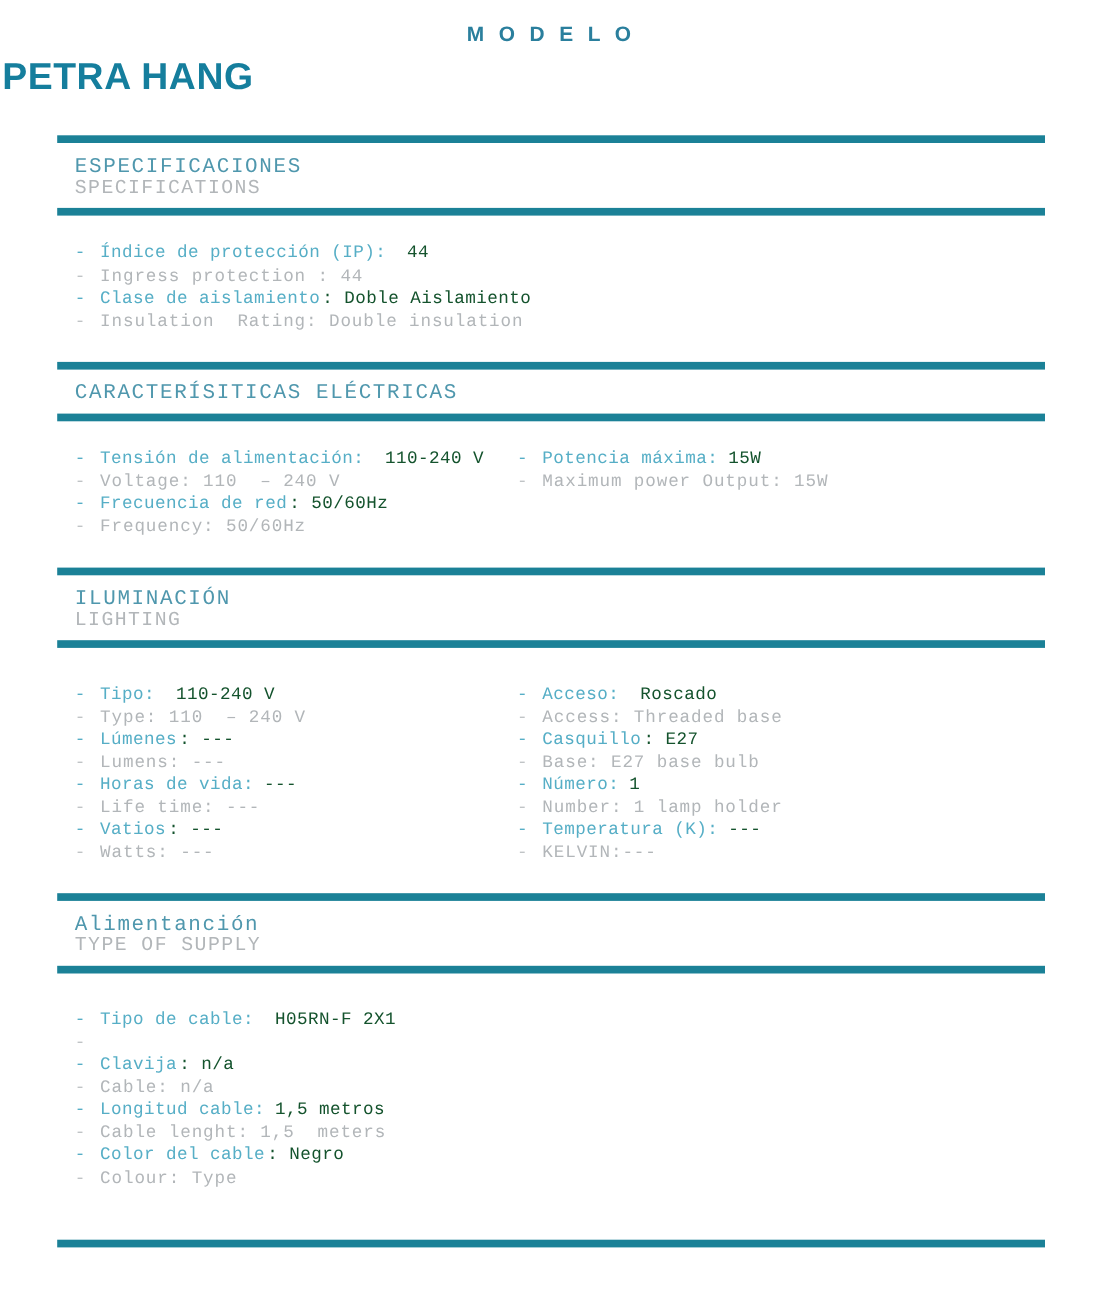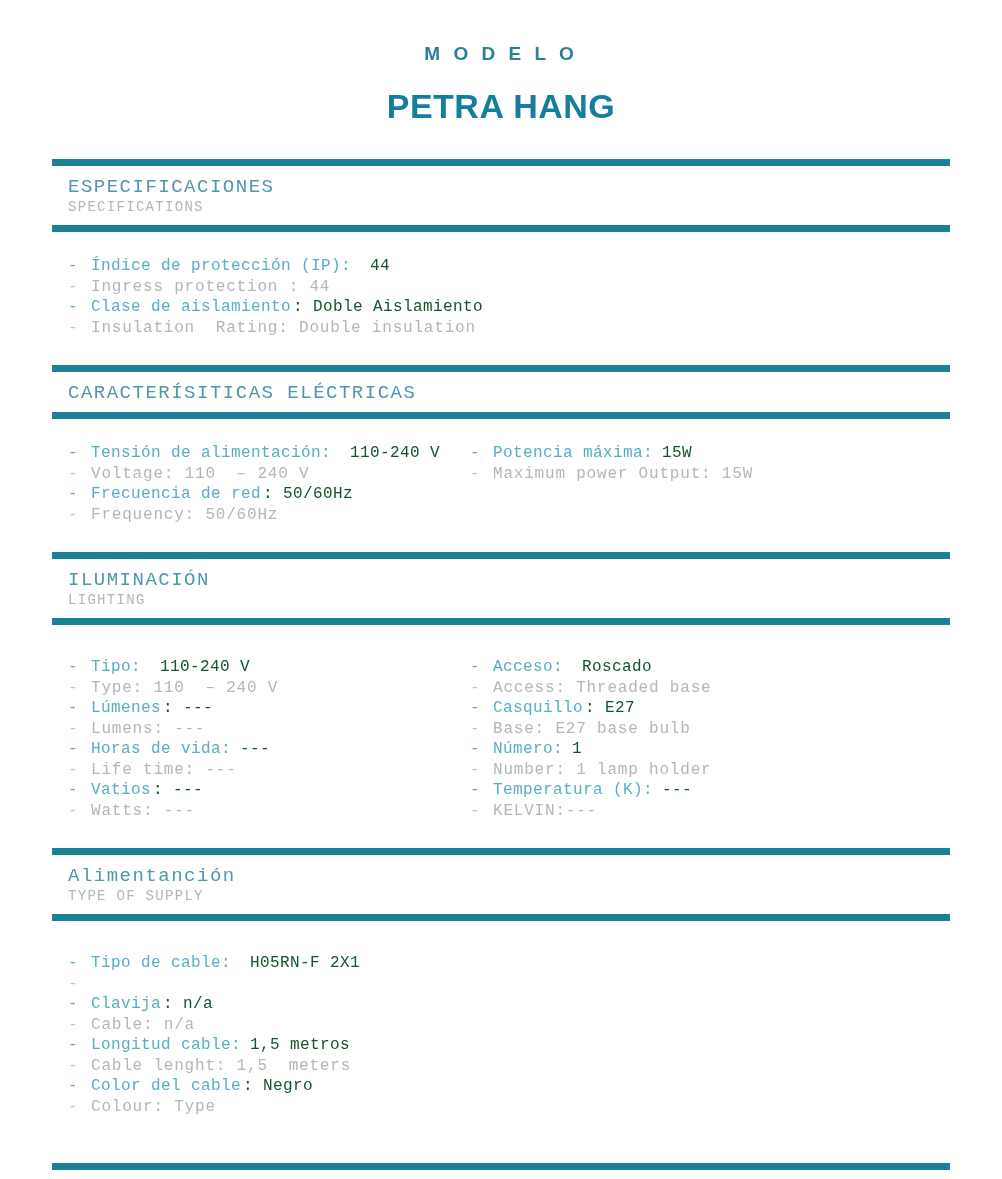--- a/index.html
+++ b/index.html
@@ -1,43 +1,43 @@
 <!DOCTYPE html>
 <html><head>
 <meta charset="utf-8">
 <style>
   html,body{margin:0;padding:0;background:#ffffff;}
   .page{
     width:998px;min-height:1179px;box-sizing:border-box;
-    margin:0 auto;background:#ffffff;padding-top:42px;
+    margin:0 auto;background:#ffffff;padding-top:20px;
     font-family:"Liberation Sans", sans-serif;
     overflow:hidden;
   }
   .content{margin:0 50px;font-family:Liberation Mono, monospace;}
   
   .model-label{
     text-align:center;color:#2a7f9d;font-size:19px;font-weight:600;
     letter-spacing:4px;line-height:24px;
   }
   .product-name{
-    text-align:center;color:#157e9d;font-size:34px;font-weight:700;
-    letter-spacing:0.5px;line-height:40px;margin-top:20px;
+    text-align:left;color:#157e9d;font-size:34px;font-weight:700;
+    letter-spacing:0.5px;line-height:40px;margin-top:6px;
   }
   
   .bar{height:7px;background:#1b8197;}
   .bar.first{margin-top:33px;}
   .bar.bottom{margin-top:46px;}
   
   .sec-head{padding:10px 0 8px 16px;}
   .sec-head .h{
     color:#4f97ad;font-size:19px;font-weight:400;letter-spacing:1.5px;
     line-height:22px;white-space:pre-wrap;
   }
   .sec-head .sh{
-    color:#b2b6b9;font-size:14px;font-weight:400;letter-spacing:1.3px;
+    color:#b2b6b9;font-size:18px;font-weight:400;letter-spacing:1.3px;
     line-height:19px;white-space:pre-wrap;
   }
   
   .list{padding:24px 0 27px 15px;}
   .list.tall{padding-top:32px;padding-bottom:27px;}
   .list.last{padding-top:32px;padding-bottom:0;}
   .cols{display:flex;}
   .col1{width:402px;flex:none;}
   .col2{flex:1;}
   .row{display:flex;align-items:baseline;line-height:20.5px;font-size:16px;}

